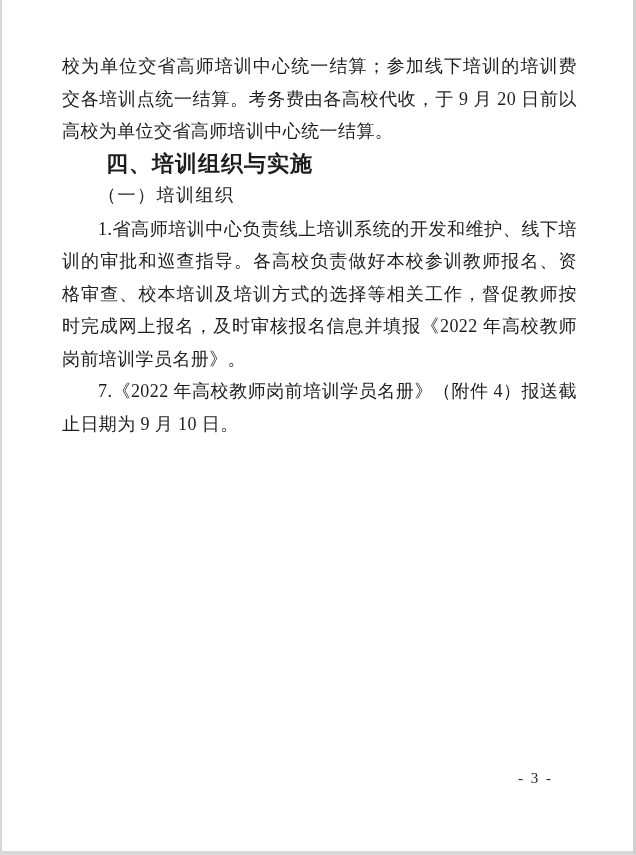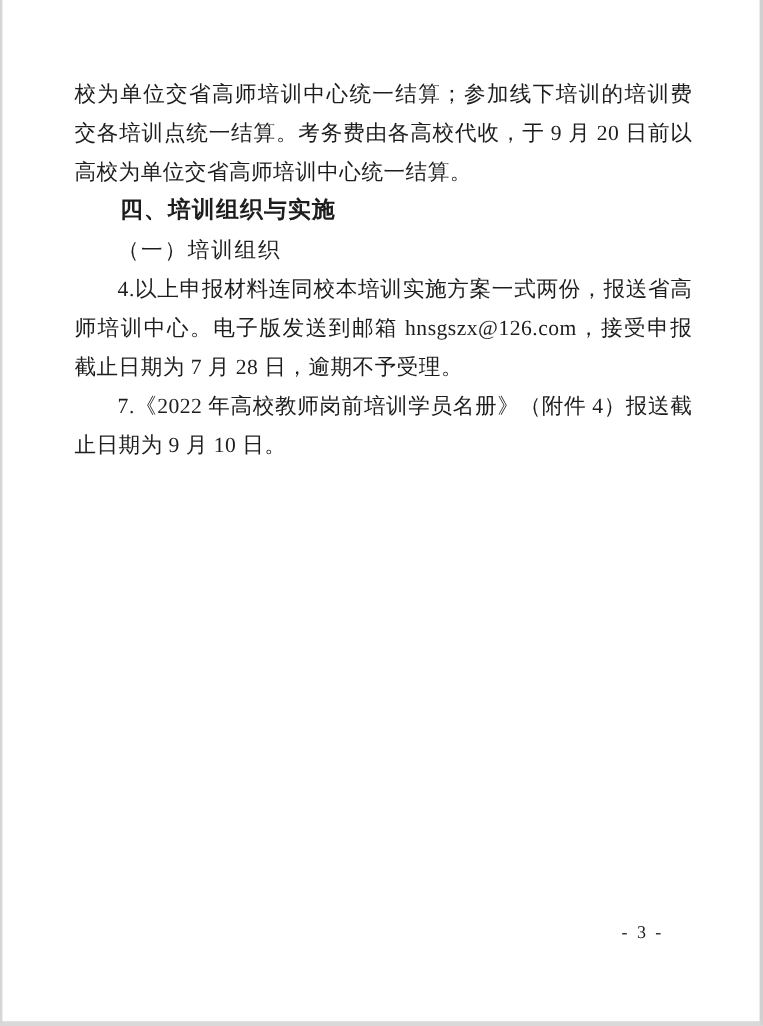--- a/index.html
+++ b/index.html
@@ -15,59 +15,60 @@
     background: #ffffff;
     border-left: 2px solid #d6d6d6;
     border-right: 3px solid #d0d0d0;
     border-bottom: 4px solid #d9d9d9;
     overflow: hidden;
     font-family: "Liberation Serif", "DejaVu Serif", serif;
     color: #1d1d1d;
   }
   .content {
     position: absolute;
-    top: 62px;
+    top: 50px;
     left: 60px;
     width: 515px;
     font-size: 18px;
     line-height: 32.5px;
     text-align: justify;
     text-justify: inter-ideograph;
     letter-spacing: 0.4px;
   }
   .para {
     margin: 0;
     text-indent: 2em;
   }
   .para.no-indent {
     text-indent: 0;
   }
   .section-heading {
     font-weight: bold;
     font-family: "Liberation Sans", "DejaVu Sans", sans-serif;
-    font-size: 19px;
+    font-size: 22px;
     letter-spacing: 1px;
   }
   .subsection-heading {
     letter-spacing: 1.5px;
+    font-family: Liberation Mono, monospace;
   }
   .page-number {
     position: absolute;
     top: 770px;
     right: 80px;
     font-size: 15px;
     letter-spacing: 2px;
     color: #1d1d1d;
   }
 </style>
 </head>
 <body>
 
 <div class="page">
   <div class="content">
     <p class="para no-indent">校为单位交省高师培训中心统一结算；参加线下培训的培训费交各培训点统一结算。考务费由各高校代收，于 9 月 20 日前以高校为单位交省高师培训中心统一结算。</p>
     <p class="para section-heading">四、培训组织与实施</p>
     <p class="para subsection-heading">（一）培训组织</p>
-    <p class="para">4.以上申报材料连同校本培训实施方案一式两份，报送省高师培训中心。电子版发送到邮箱 hnsgszx@126.com，接受申报截止日期为 7 月 28 日，逾期不予受理。</p>
+    <p class="para">1.省高师培训中心负责线上培训系统的开发和维护、线下培训的审批和巡查指导。各高校负责做好本校参训教师报名、资格审查、校本培训及培训方式的选择等相关工作，督促教师按时完成网上报名，及时审核报名信息并填报《2022 年高校教师岗前培训学员名册》。</p>
     <p class="para">7.《2022 年高校教师岗前培训学员名册》（附件 4）报送截止日期为 9 月 10 日。</p>
   </div>
   <div class="page-number">- 3 -</div>
 </div>
 
 </body></html>

